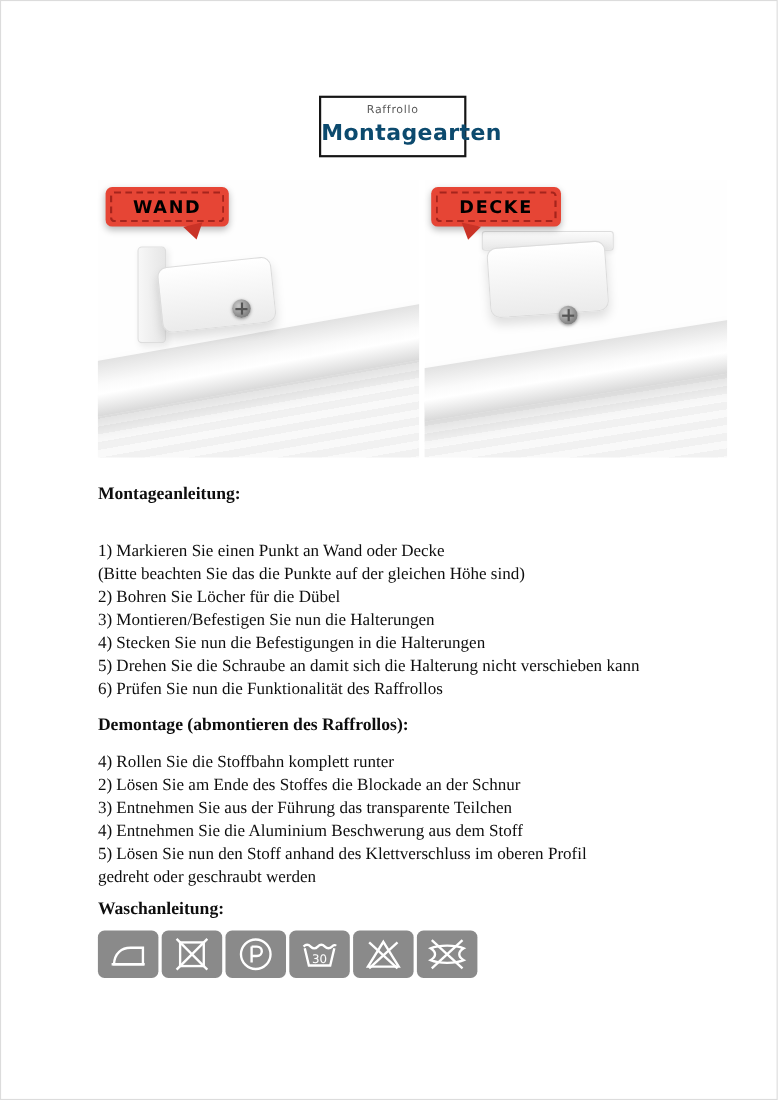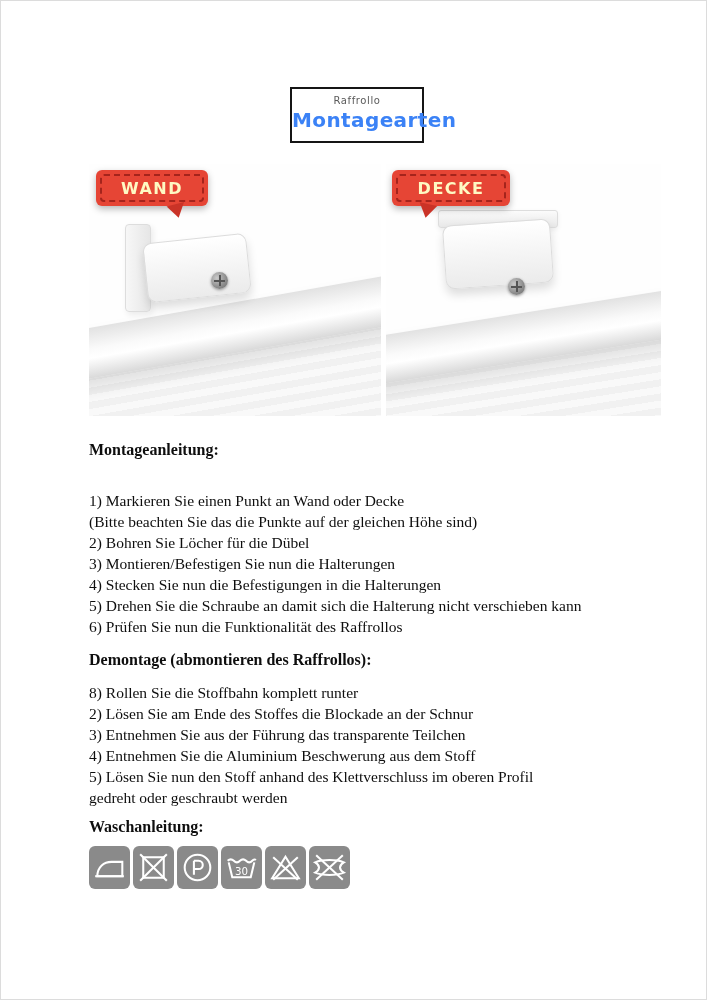--- a/index.html
+++ b/index.html
@@ -13,21 +13,21 @@
   .brand-box{
     position:absolute;left:289px;top:86px;width:134px;height:56px;
     border:2px solid #151515;background:#fff;text-align:center;box-sizing:border-box;
   }
   .brand-small{
     margin-top:6px;font-family:"DejaVu Sans",sans-serif;font-size:10px;
     color:#5a5a5a;letter-spacing:.6px;
   }
   .brand-title{
     font-family:"DejaVu Sans",sans-serif;font-weight:bold;font-size:20px;
-    color:#3b82f6;letter-spacing:.4px;margin-top:2px;
+    color:#0c4a6e;letter-spacing:.4px;margin-top:2px;
   }
 
   
   .photo{position:absolute;top:163px;height:252px;background:#fefefe;overflow:hidden;}
   .photo-left{left:88px;width:292px;}
   .photo-right{left:385px;width:275px;}
 
   .fabric{
     position:absolute;border-radius:10px;
     background:repeating-linear-gradient(0deg,#f1f1f1 0 7px,#f9f9f9 7px 14px);
@@ -76,21 +76,21 @@
   .ribbon{
     position:absolute;height:36px;background:#e64535;border-radius:6px;
     box-shadow:0 3px 7px rgba(0,0,0,.28);
     display:flex;align-items:center;justify-content:center;z-index:5;
   }
   .ribbon::before{
     content:"";position:absolute;inset:4px;border:2px dashed #a5241c;border-radius:4px;
   }
   .ribbon-label{
     font-family:"DejaVu Sans",sans-serif;font-weight:bold;font-size:16px;
-    letter-spacing:1.5px;color:#fef9c3;position:relative;
+    letter-spacing:1.5px;color:#000000;position:relative;
   }
   .ribbon-wand{left:95px;top:169px;width:112px;}
   .ribbon-decke{left:391px;top:169px;width:118px;}
   .ribbon-tail{
     position:absolute;bottom:-12px;width:0;height:0;
     border-left:9px solid transparent;border-right:9px solid transparent;
     border-top:14px solid #ca3327;
   }
   .ribbon-wand .ribbon-tail{left:64%;transform:rotate(-14deg);}
   .ribbon-decke .ribbon-tail{left:22%;transform:rotate(12deg);}
@@ -102,21 +102,21 @@
   }
   .section-heading{font-weight:bold;font-size:16px;}
   .h-montage{margin-bottom:30px;}
   .h-demontage{margin-top:12px;margin-bottom:12px;}
   .h-wasch{margin-top:8px;margin-bottom:9px;}
   .line{white-space:nowrap;}
 
   
   .care-row{display:flex;gap:3px;}
   .care-box{
-    width:41px;height:43px;background:#8a8a8a;border-radius:6px;
+    width:55px;height:43px;background:#8a8a8a;border-radius:6px;
     position:relative;display:flex;align-items:center;justify-content:center;
   }
   .care-box svg{display:block;}
 </style>
 </head>
 <body>
 
 <div class="page">
 
   <div class="brand-box">
@@ -154,21 +154,21 @@
     <div class="section-heading h-montage">Montageanleitung:</div>
     <div class="line">1) Markieren Sie einen Punkt an Wand oder Decke</div>
     <div class="line">(Bitte beachten Sie das die Punkte auf der gleichen Höhe sind)</div>
     <div class="line">2) Bohren Sie Löcher für die Dübel</div>
     <div class="line">3) Montieren/Befestigen Sie nun die Halterungen</div>
     <div class="line">4) Stecken Sie nun die Befestigungen in die Halterungen</div>
     <div class="line">5) Drehen Sie die Schraube an damit sich die Halterung nicht verschieben kann</div>
     <div class="line">6) Prüfen Sie nun die Funktionalität des Raffrollos</div>
 
     <div class="section-heading h-demontage">Demontage (abmontieren des Raffrollos):</div>
-    <div class="line">8) Rollen Sie die Stoffbahn komplett runter</div>
+    <div class="line">4) Rollen Sie die Stoffbahn komplett runter</div>
     <div class="line">2) Lösen Sie am Ende des Stoffes die Blockade an der Schnur</div>
     <div class="line">3) Entnehmen Sie aus der Führung das transparente Teilchen</div>
     <div class="line">4) Entnehmen Sie die Aluminium Beschwerung aus dem Stoff</div>
     <div class="line">5) Lösen Sie nun den Stoff anhand des Klettverschluss im oberen Profil</div>
     <div class="line">gedreht oder geschraubt werden</div>
 
     <div class="section-heading h-wasch">Waschanleitung:</div>
 
     <div class="care-row">
 

